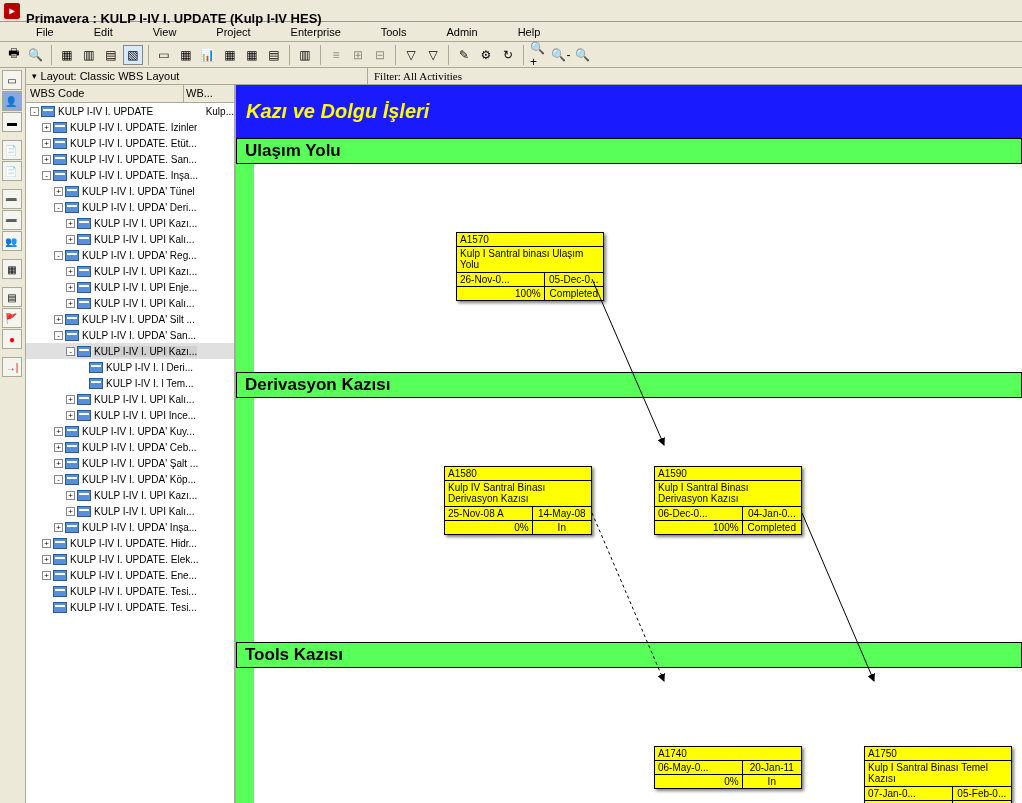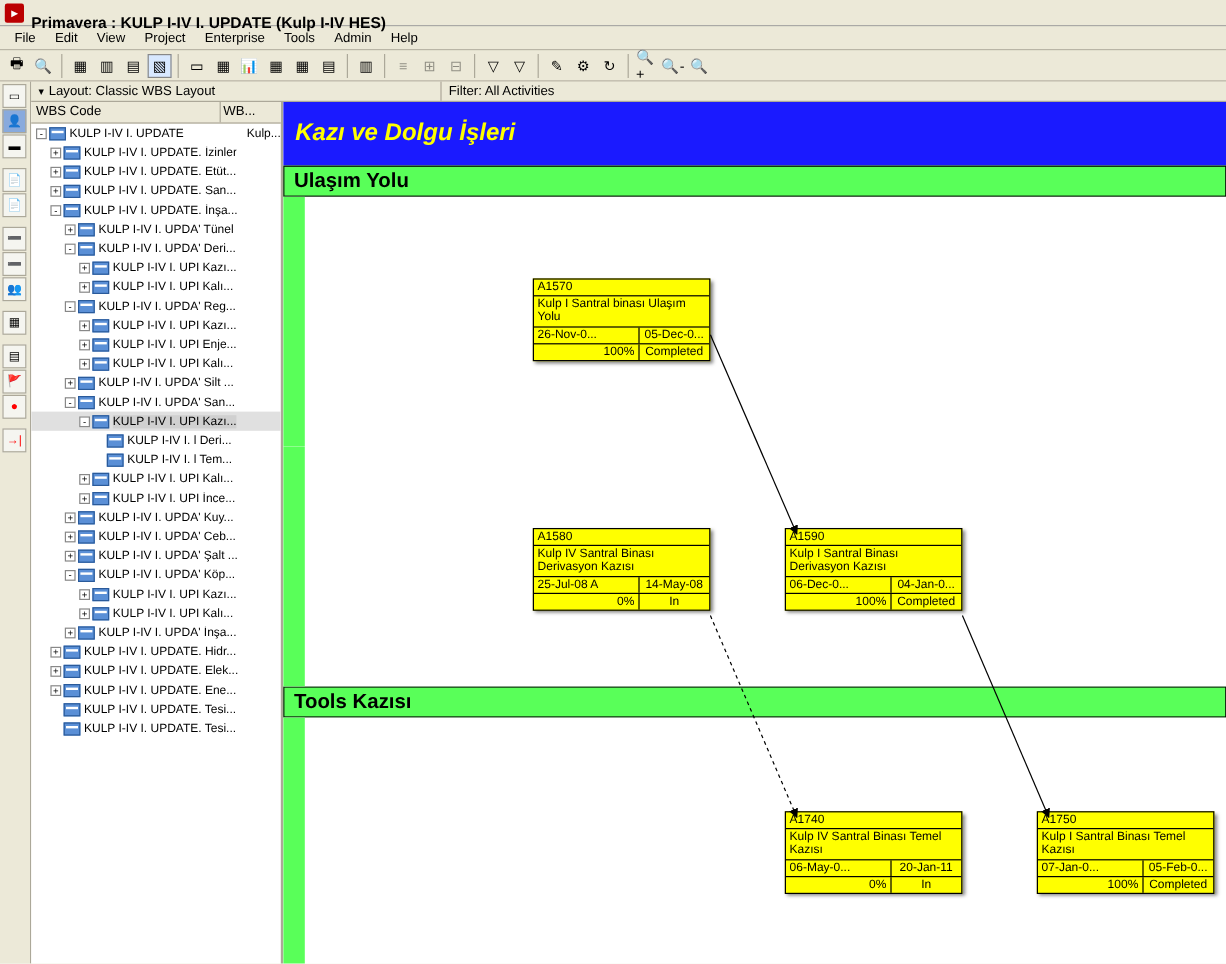--- a/index.html
+++ b/index.html
@@ -41,20 +41,21 @@
   background: #ece9d8;
   height: 20px;
   display: flex;
   align-items: center;
   padding: 0 4px;
   border-bottom: 1px solid #aca899;
 }
 .menubar span {
   padding: 2px 8px;
   cursor: pointer;
+  margin-left: 24px;
 }
 .toolbar {
   background: #ece9d8;
   height: 26px;
   display: flex;
   align-items: center;
   padding: 0 4px;
   border-bottom: 1px solid #aca899;
   gap: 2px;
 }
@@ -112,20 +113,21 @@
   padding: 2px 6px;
   border-right: 1px solid #aca899;
   display: flex;
   align-items: center;
 }
 .infobar .layout .chev { margin-right: 4px; font-size: 9px; }
 .infobar .filter {
   padding: 2px 6px;
   display: flex;
   align-items: center;
+  font-family: Liberation Serif, serif;
 }
 .body {
   flex: 1;
   display: flex;
 }
 .treepane {
   width: 210px;
   background: white;
   border-right: 2px solid #aca899;
   display: flex;
@@ -216,21 +218,21 @@
   font-size: 17px;
   font-weight: bold;
   padding: 2px 8px;
 }
 .section-body {
   background: white;
   border-left: 18px solid #59ff59;
   position: relative;
 }
 .section-body.h1 { height: 208px; }
-.section-body.h2 { height: 200px; }
+.section-body.h2 { height: 244px; }
 .section-body.h3 { height: 220px; }
 .activity {
   position: absolute;
   width: 148px;
   background: yellow;
   border: 1px solid black;
   box-shadow: 2px 2px 3px rgba(0,0,0,0.5);
   font-size: 10px;
 }
 .activity .aid {
@@ -549,39 +551,40 @@
               <span class="lbl">KULP I-IV I. UPDATE. Tesi...</span>
             </div>
           </div>
       </div>
 
       <div class="diagram">
         <div class="band-top">Kazı ve Dolgu İşleri</div>
         <div id="sections">
             <div class="band-section">Ulaşım Yolu</div>
             <div class="section-body h1">
-              <div class="activity" style="left: 190px; top: 68px;">
+              <div class="activity" style="left: 202px; top: 68px;">
                 <div class="aid">A1570</div>
                 <div class="adesc">Kulp I Santral binası Ulaşım Yolu</div>
                 <div class="arow top">
                   <div class="c1">26-Nov-0...</div>
                   <div class="c2">05-Dec-0...</div>
                 </div>
                 <div class="arow">
                   <div class="c1" style="text-align:right;">100%</div>
                   <div class="c2">Completed</div>
                 </div>
               </div>
             </div>
+            <div class="band-section">Derivasyon Kazısı</div>
             <div class="section-body h2">
               <div class="activity" style="left: 190px; top: 68px;">
                 <div class="aid">A1580</div>
                 <div class="adesc">Kulp IV Santral Binası Derivasyon Kazısı</div>
                 <div class="arow top">
-                  <div class="c1">25-Jul-08 A</div>
+                  <div class="c1">25-Nov-08 A</div>
                   <div class="c2">14-May-08</div>
                 </div>
                 <div class="arow">
                   <div class="c1" style="text-align:right;">0%</div>
                   <div class="c2">In</div>
                 </div>
               </div>
               <div class="activity" style="left: 400px; top: 68px;">
                 <div class="aid">A1590</div>
                 <div class="adesc">Kulp I Santral Binası Derivasyon Kazısı</div>
@@ -592,21 +595,20 @@
                 <div class="arow">
                   <div class="c1" style="text-align:right;">100%</div>
                   <div class="c2">Completed</div>
                 </div>
               </div>
             </div>
             <div class="band-section">Tools Kazısı</div>
             <div class="section-body h3">
               <div class="activity" style="left: 400px; top: 78px;">
                 <div class="aid">A1740</div>
-                <div class="adesc">Kulp IV Santral Binası Temel Kazısı</div>
                 <div class="arow top">
                   <div class="c1">06-May-0...</div>
                   <div class="c2">20-Jan-11</div>
                 </div>
                 <div class="arow">
                   <div class="c1" style="text-align:right;">0%</div>
                   <div class="c2">In</div>
                 </div>
               </div>
               <div class="activity" style="left: 610px; top: 78px;">

